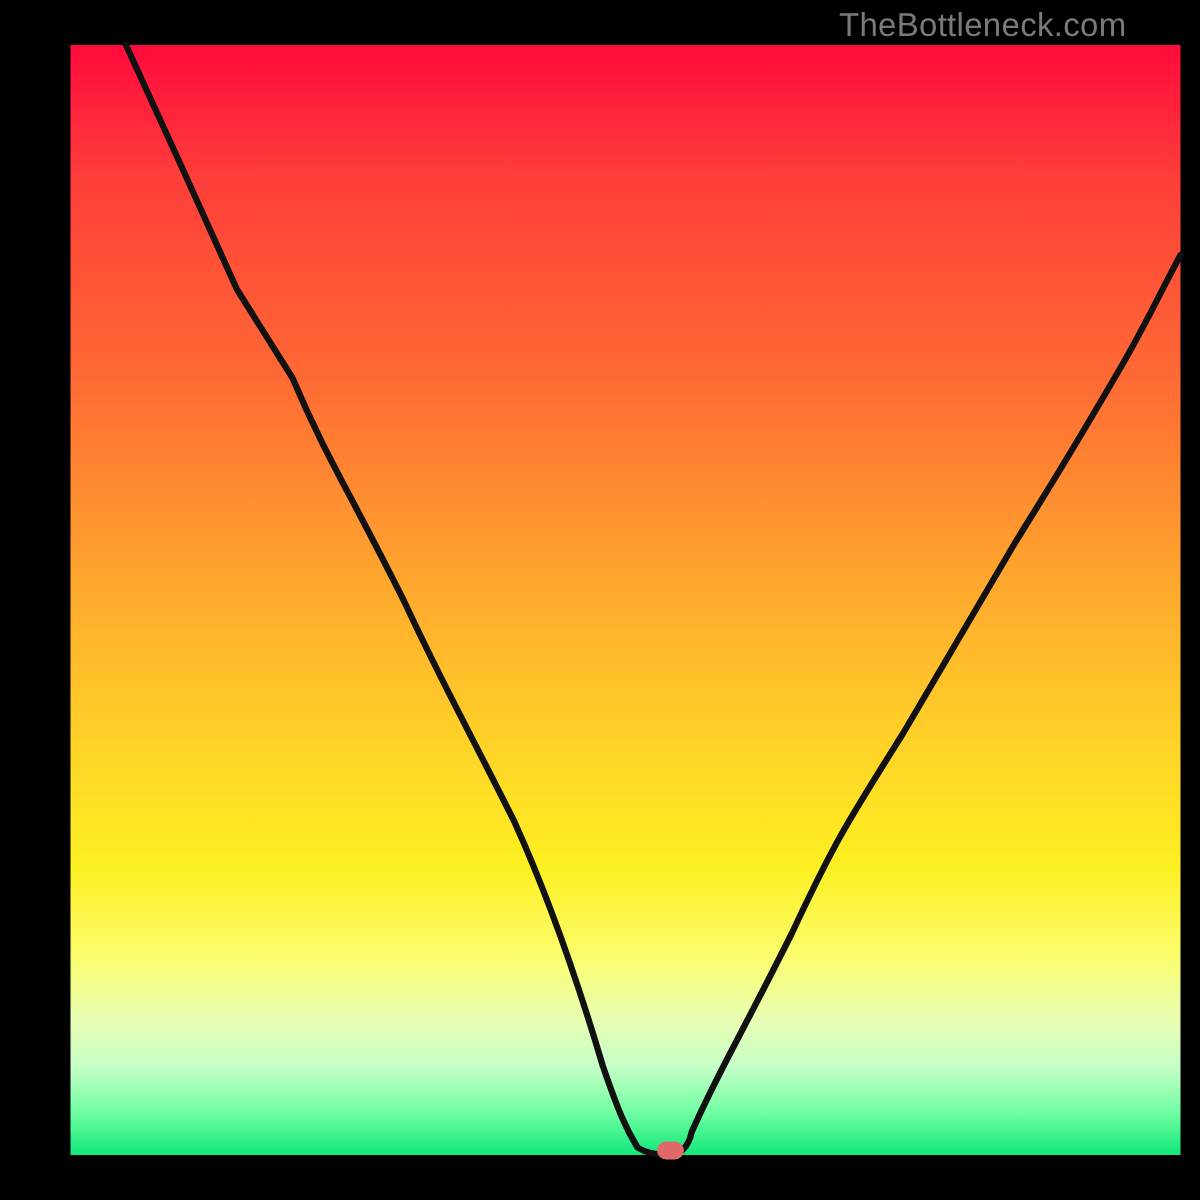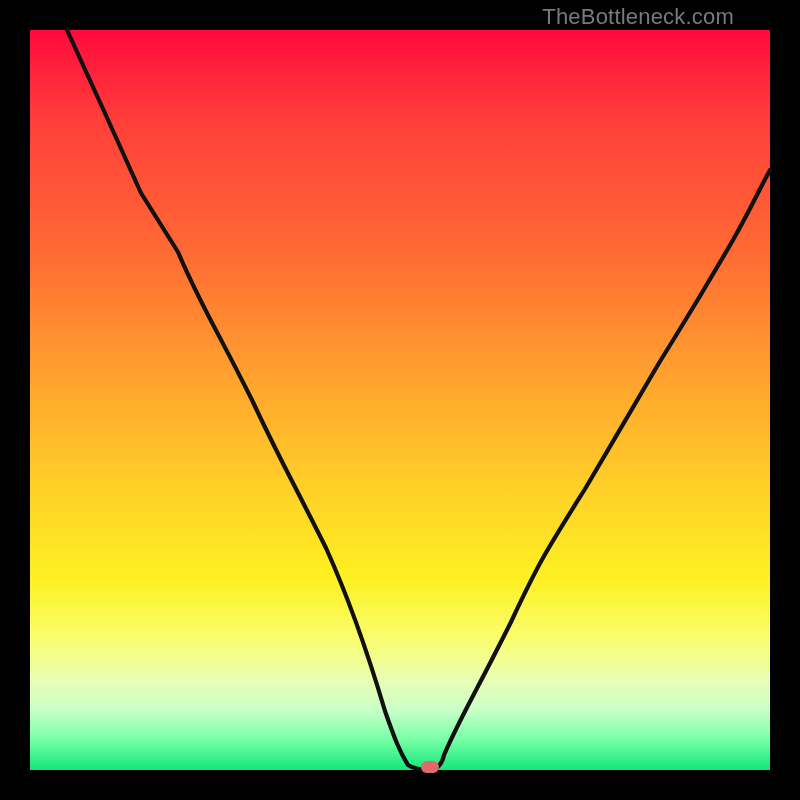--- a/index.html
+++ b/index.html
@@ -5,21 +5,21 @@
   html, body {
     margin: 0;
     padding: 0;
     width: 800px;
     height: 800px;
     background: #000;
     overflow: hidden;
   }
   .frame {
     position: absolute;
-    left: 0;
+    left: 17px;
     top: 0;
     width: 764px;
     height: 800px;
     background: #000;
   }
   .plot-area {
     position: absolute;
     left: 30px;
     top: 30px;
     width: 740px;

